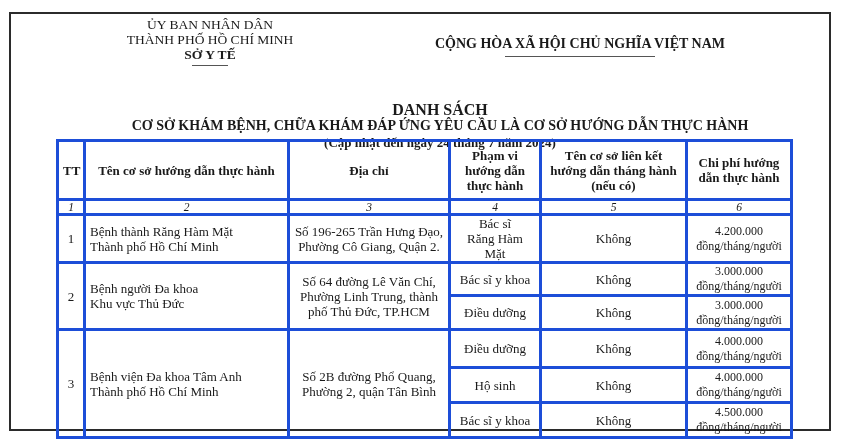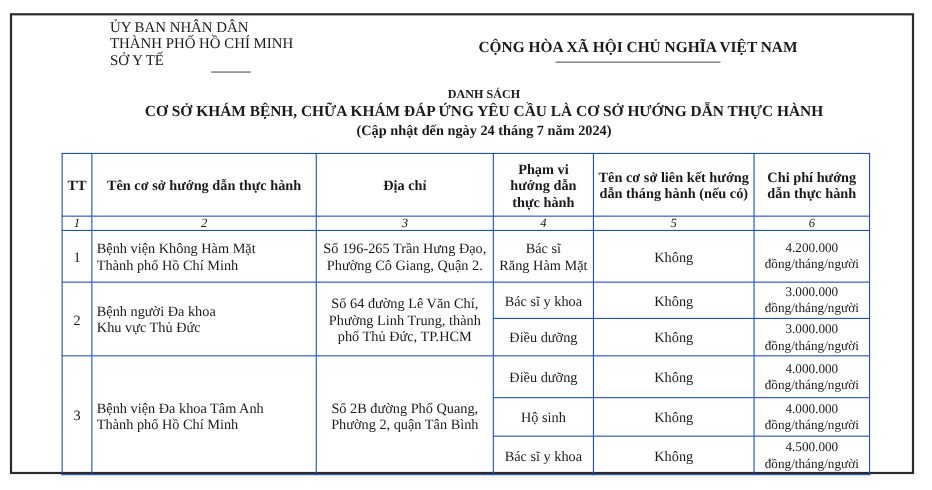--- a/index.html
+++ b/index.html
@@ -1,35 +1,35 @@
 <!DOCTYPE html>
 <html><head>
 <meta charset="utf-8">
 <style>
   html, body { margin: 0; padding: 0; background: #ffffff; }
   body { width: 847px; height: 445px; position: relative; overflow: hidden;
          font-family: "Liberation Serif", "DejaVu Serif", serif; color: #1a1a1a; }
   .frame { position: absolute; left: 9px; top: 12px; width: 822px; height: 419px;
            border: 2px solid #2b2b2b; box-sizing: border-box; }
-  .hdr-left { position: absolute; left: 100px; top: 17px; width: 220px; text-align: left;
+  .hdr-left { position: absolute; left: 100px; top: 17px; width: 220px; text-align: center;
               font-size: 13.5px; line-height: 15px; }
-  .hdr-left .bold { font-weight: normal; }
+  .hdr-left .bold { font-weight: bold; }
   .rule { height: 1px; background: #555; margin: 3px auto 0; }
   .hdr-right { position: absolute; left: 430px; top: 17px; width: 300px; text-align: center;
                font-size: 14px; line-height: 16px; font-weight: bold; margin-top: 19px; }
   .hdr-right .motto { font-size: 13px; }
   .title-block { position: absolute; left: 60px; top: 78px; width: 760px; text-align: center;
                  font-weight: bold; }
-  .title-block .t1 { font-size: 11px; line-height: 16px; }
+  .title-block .t1 { font-size: 16px; line-height: 16px; margin-top: 24px; }
   .title-block .t2 { font-size: 14px; line-height: 16px; }
   .title-block .t3 { font-size: 13px; line-height: 18px; margin-top: 0; }
 
   table.grid { position: absolute; left: 56px; top: 139px; border-collapse: collapse;
                table-layout: fixed; width: 734px; font-size: 13px; }
-  table.grid td, table.grid th { border: 1px solid #1d4ed8; padding: 0 4px; vertical-align: middle;
+  table.grid td, table.grid th { border: 3px solid #1d4ed8; padding: 0 4px; vertical-align: middle;
                                   line-height: 15px; }
   table.grid th { font-weight: bold; text-align: center; height: 56px; }
   table.grid tr.idx td { font-style: italic; text-align: center; height: 12px; font-size: 11.5px; line-height: 12px; }
   td.c { text-align: center; }
   td.l { text-align: left; padding-left: 6px; }
   .fee { font-size: 12px; }
 </style>
 </head>
 <body>
 
@@ -76,21 +76,21 @@
     <td>2</td>
     <td>3</td>
     <td>4</td>
     <td>5</td>
     <td>6</td>
   </tr>
 
   <tr style="height:47px">
     <td class="c">1</td>
     <td class="l">
-      <div>Bệnh viện Không Hàm Mặt</div>
+      <div>Bệnh thành Răng Hàm Mặt</div>
       <div>Thành phố Hồ Chí Minh</div>
     </td>
     <td class="c">
       <div>Số 196-265 Trần Hưng Đạo,</div>
       <div>Phường Cô Giang, Quận 2.</div>
     </td>
     <td class="c">
       <div>Bác sĩ</div>
       <div>Răng Hàm Mặt</div>
     </td>

